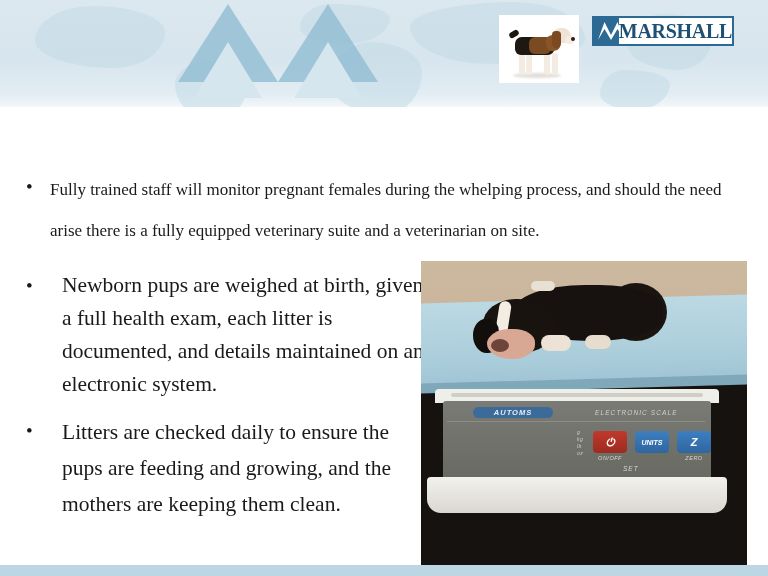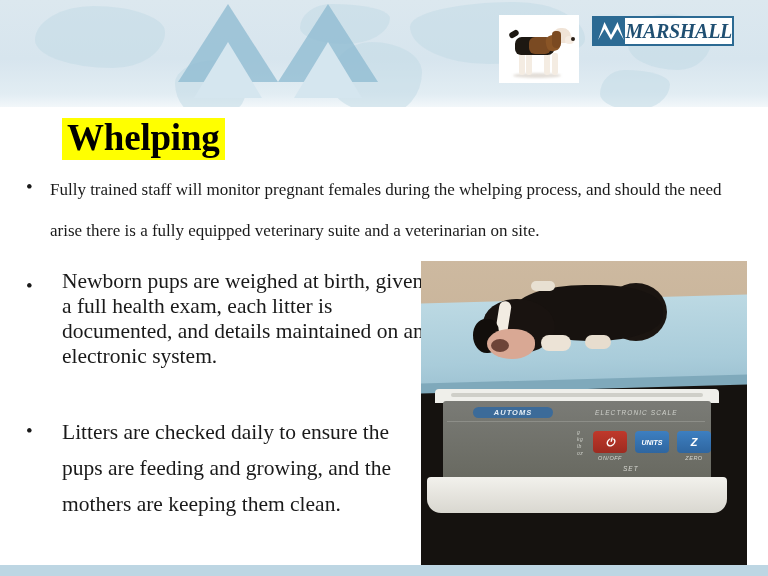--- a/index.html
+++ b/index.html
@@ -99,21 +99,20 @@
     border-left: none;
     background: #ffffff;
     display: flex;
     align-items: center;
     justify-content: center;
     color: #1f4f72;
     font-family: "Liberation Serif", serif;
     font-weight: bold;
     font-size: 20px;
     letter-spacing: -0.3px;
-    font-style: italic;
   }
   #logo-sub {
     text-align: center;
     margin-top: 4px;
     color: #4a4a4a;
     font-family: "Liberation Serif", serif;
     font-size: 10.5px;
     letter-spacing: .6px;
   }
   #logo-sub .cap { font-size: 12.5px; }
@@ -155,21 +154,21 @@
     line-height: 1;
   }
   .bullet-text { flex: 1 1 auto; }
 
   #bullet-1 { left: 26px; top: 62px; width: 700px; }
   #bullet-1 .bullet-dot { width: 24px; padding-top: 8px; }
   #bullet-1 .bullet-text { font-size: 17px; line-height: 41px; }
 
   #bullet-2 { left: 26px; top: 162px; width: 400px; }
   #bullet-2 .bullet-dot { width: 36px; padding-top: 7px; }
-  #bullet-2 .bullet-text { font-size: 21.5px; line-height: 25px; }
+  #bullet-2 .bullet-text { font-size: 21.5px; line-height: 33px; }
 
   #bullet-3 { left: 26px; top: 307px; width: 400px; }
   #bullet-3 .bullet-dot { width: 36px; padding-top: 7px; }
   #bullet-3 .bullet-text { font-size: 21.5px; line-height: 36px; }
 
   
   #scale-photo {
     position: absolute;
     left: 421px; top: 154px;
     width: 326px; height: 360px;
@@ -270,23 +269,20 @@
             <path d="M0 18 L6.5 0 L13 13 L19.5 0 L26 18 L19.5 7 L13 18 L6.5 7 Z" fill="#ffffff"></path>
           </svg>
         </div>
         <div id="logo-wordmark">MARSHALL</div>
       </div>
     </div>
   </div>
 
   <div id="body-area">
 
-    <div id="title-wrap">
-      <span id="slide-title">Whelping</span>
-    </div>
 
     <div class="bullet-row" id="bullet-1">
       <span class="bullet-dot">•</span>
       <span class="bullet-text">Fully trained staff will monitor pregnant females during the whelping process, and should the need arise there is a fully equipped veterinary suite and a veterinarian on site.</span>
     </div>
 
     <div class="bullet-row" id="bullet-2">
       <span class="bullet-dot">•</span>
       <span class="bullet-text">Newborn pups are weighed at birth, given a full health exam, each litter is documented, and details maintained on an electronic system.</span>
     </div>

